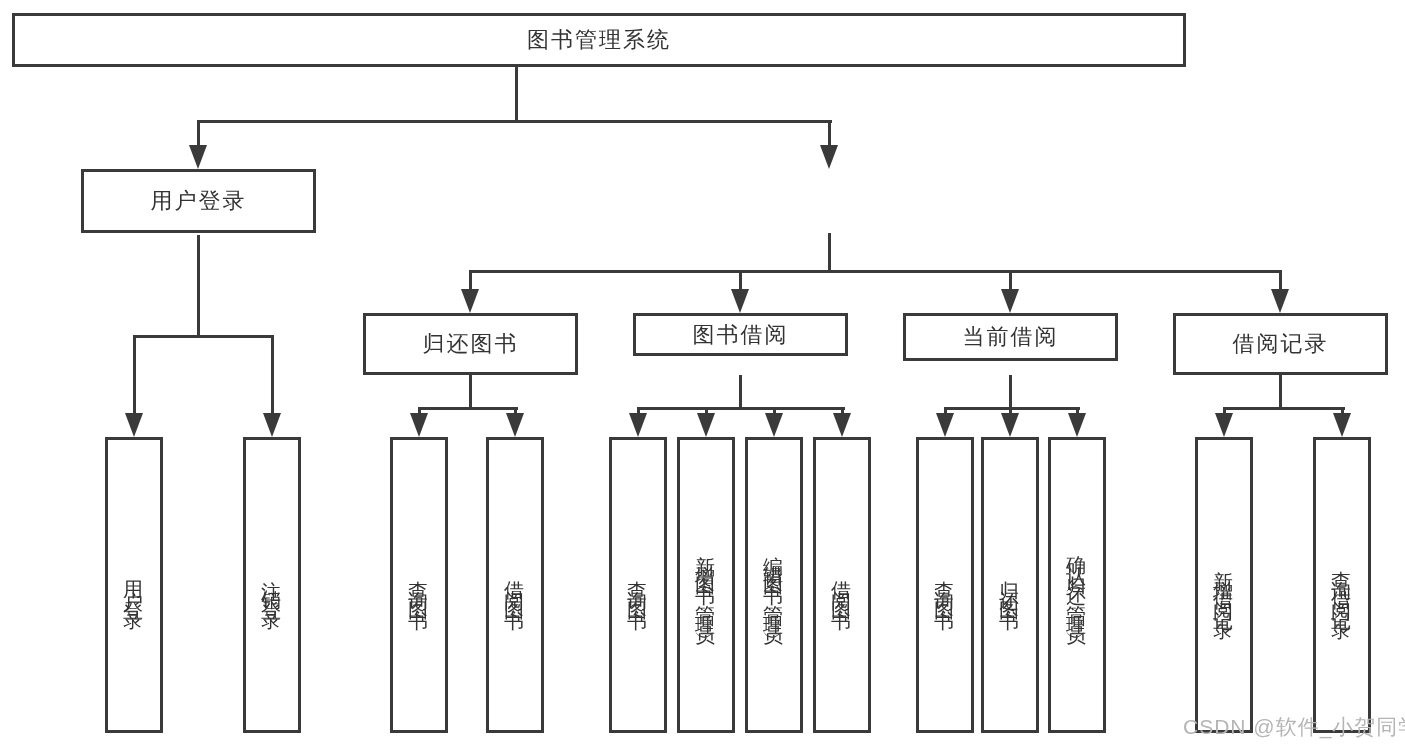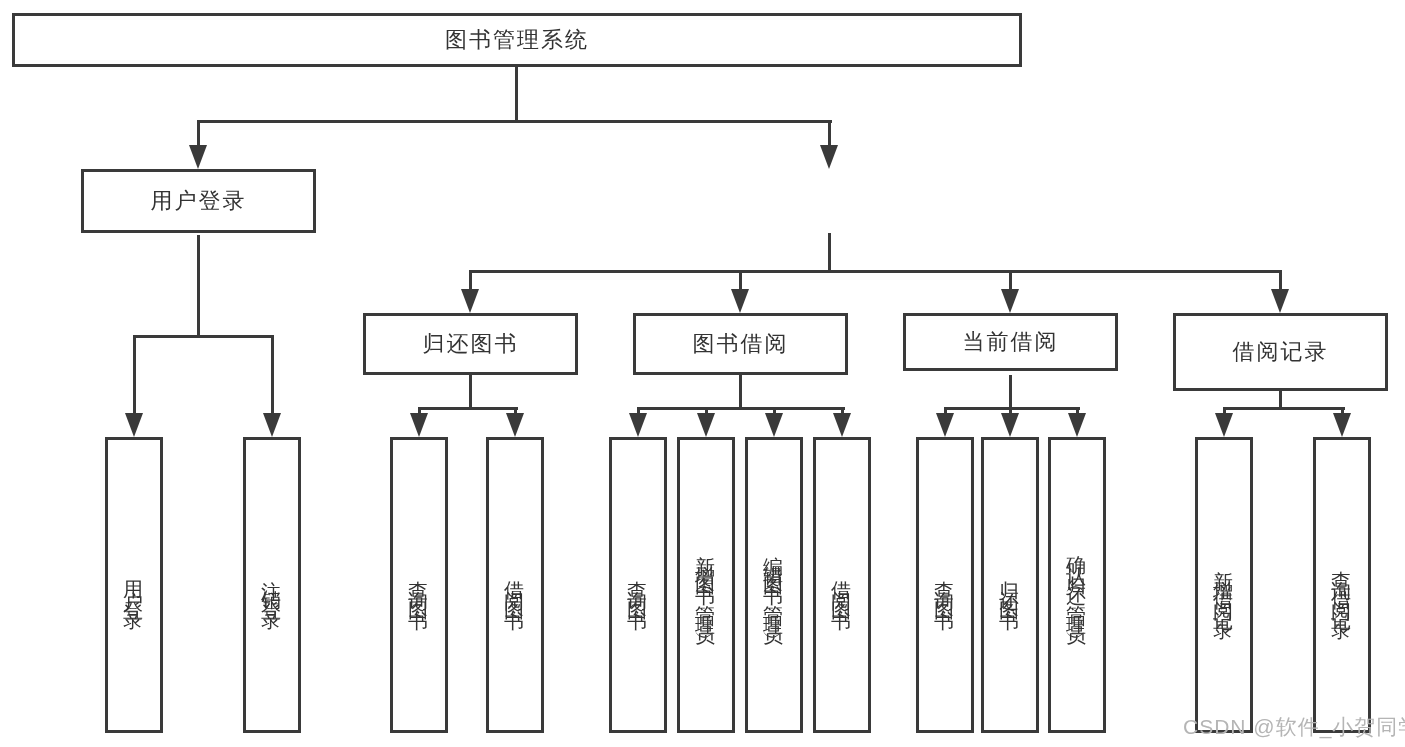--- a/index.html
+++ b/index.html
@@ -110,36 +110,36 @@
     <div class="arrow" style="left: 506px; top: 413px;"></div>
     <div class="arrow" style="left: 629px; top: 413px;"></div>
     <div class="arrow" style="left: 697px; top: 413px;"></div>
     <div class="arrow" style="left: 765px; top: 413px;"></div>
     <div class="arrow" style="left: 833px; top: 413px;"></div>
     <div class="arrow" style="left: 936px; top: 413px;"></div>
     <div class="arrow" style="left: 1001px; top: 413px;"></div>
     <div class="arrow" style="left: 1068px; top: 413px;"></div>
     <div class="arrow" style="left: 1215px; top: 413px;"></div>
     <div class="arrow" style="left: 1333px; top: 413px;"></div>
-    <div class="node" style="left: 12px; top: 13px; width: 1010px; height: 54px;">
+    <div class="node" style="left: 12px; top: 13px; width: 1174px; height: 54px;">
       <span class="lbl">图书管理系统</span>
     </div>
     <div class="node" style="left: 81px; top: 169px; width: 235px; height: 64px;">
       <span class="lbl">用户登录</span>
     </div>
     <div class="node" style="left: 363px; top: 313px; width: 215px; height: 62px;">
       <span class="lbl">归还图书</span>
     </div>
-    <div class="node" style="left: 633px; top: 313px; width: 215px; height: 62px;">
+    <div class="node" style="left: 633px; top: 313px; width: 215px; height: 43px;">
       <span class="lbl">图书借阅</span>
     </div>
-    <div class="node" style="left: 903px; top: 313px; width: 215px; height: 58px;">
+    <div class="node" style="left: 903px; top: 313px; width: 215px; height: 48px;">
       <span class="lbl">当前借阅</span>
     </div>
-    <div class="node" style="left: 1173px; top: 313px; width: 215px; height: 78px;">
+    <div class="node" style="left: 1173px; top: 313px; width: 215px; height: 62px;">
       <span class="lbl">借阅记录</span>
     </div>
     <div class="node v" style="left: 105px; top: 437px; width: 58px; height: 296px;">
       <span class="lbl">用户登录</span>
     </div>
     <div class="node v" style="left: 243px; top: 437px; width: 58px; height: 296px;">
       <span class="lbl">注销登录</span>
     </div>
     <div class="node v" style="left: 390px; top: 437px; width: 58px; height: 296px;">
       <span class="lbl">查询图书</span>

